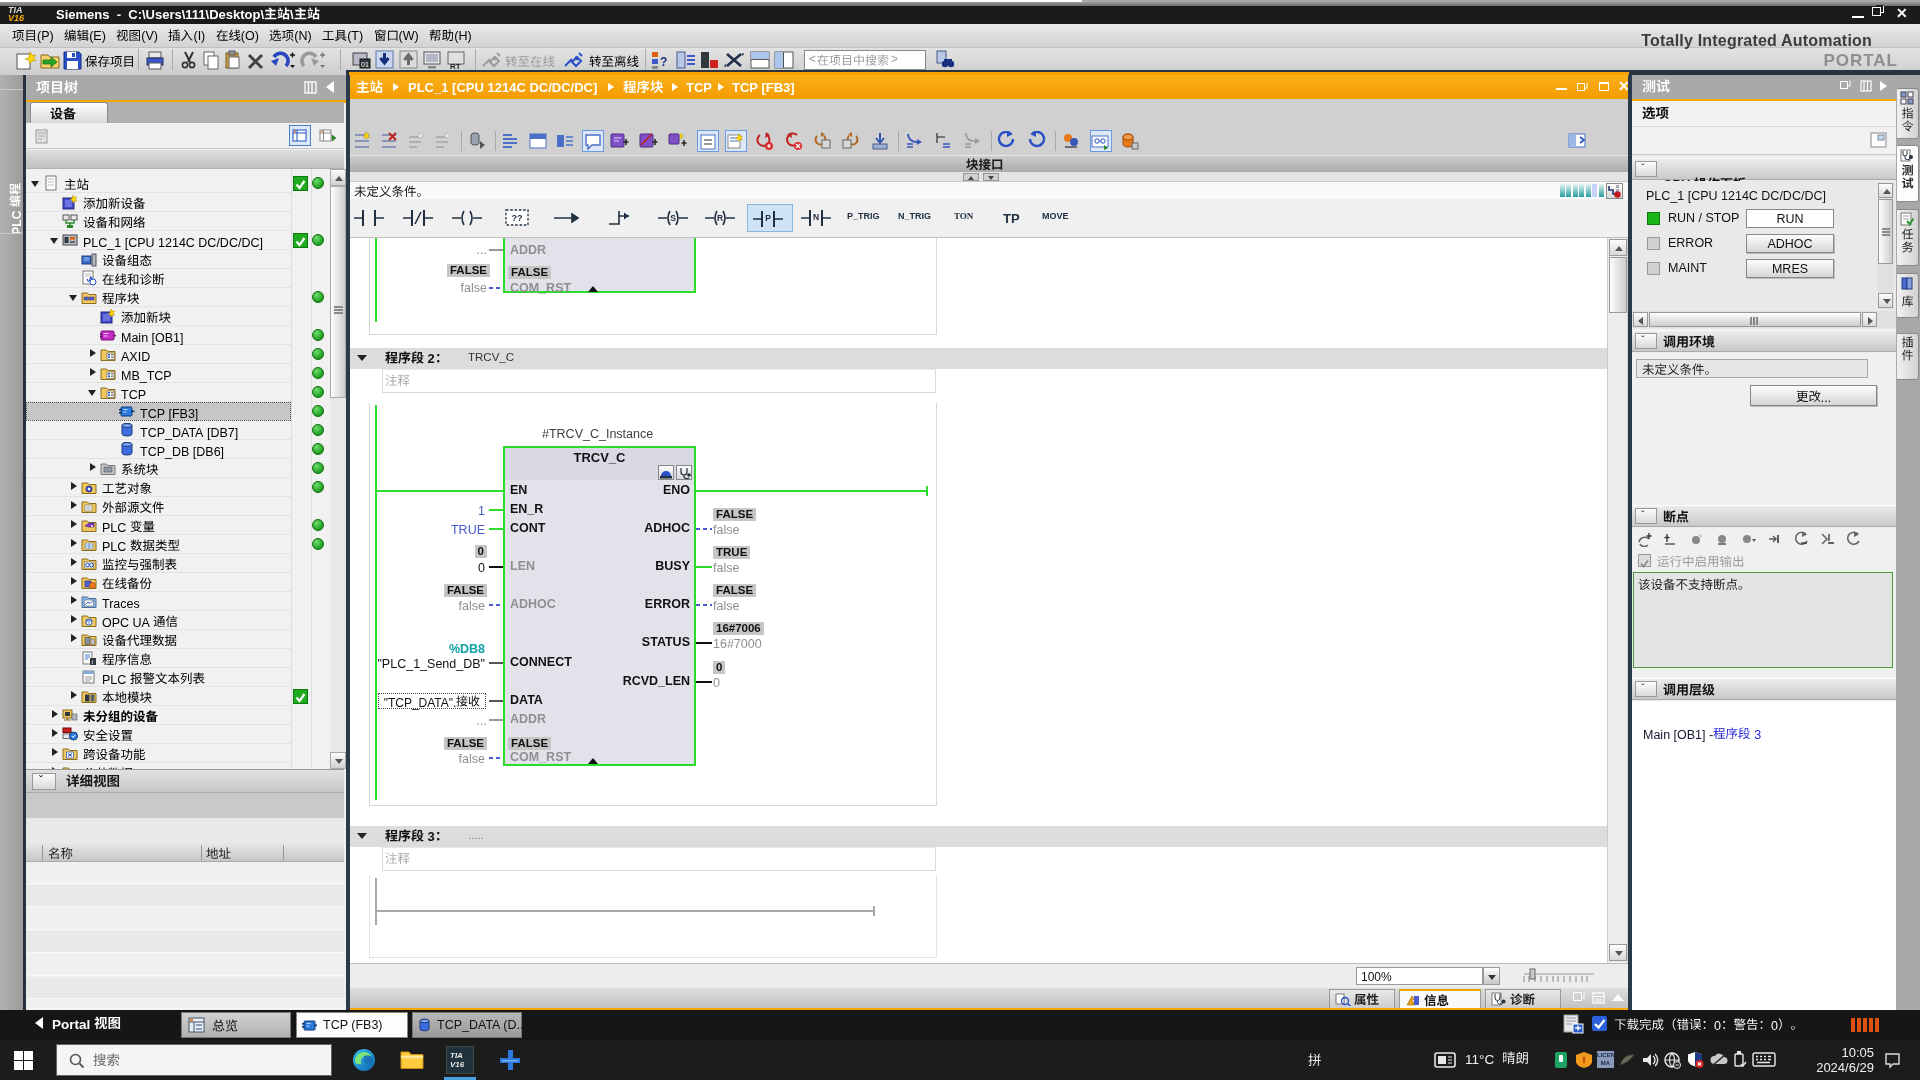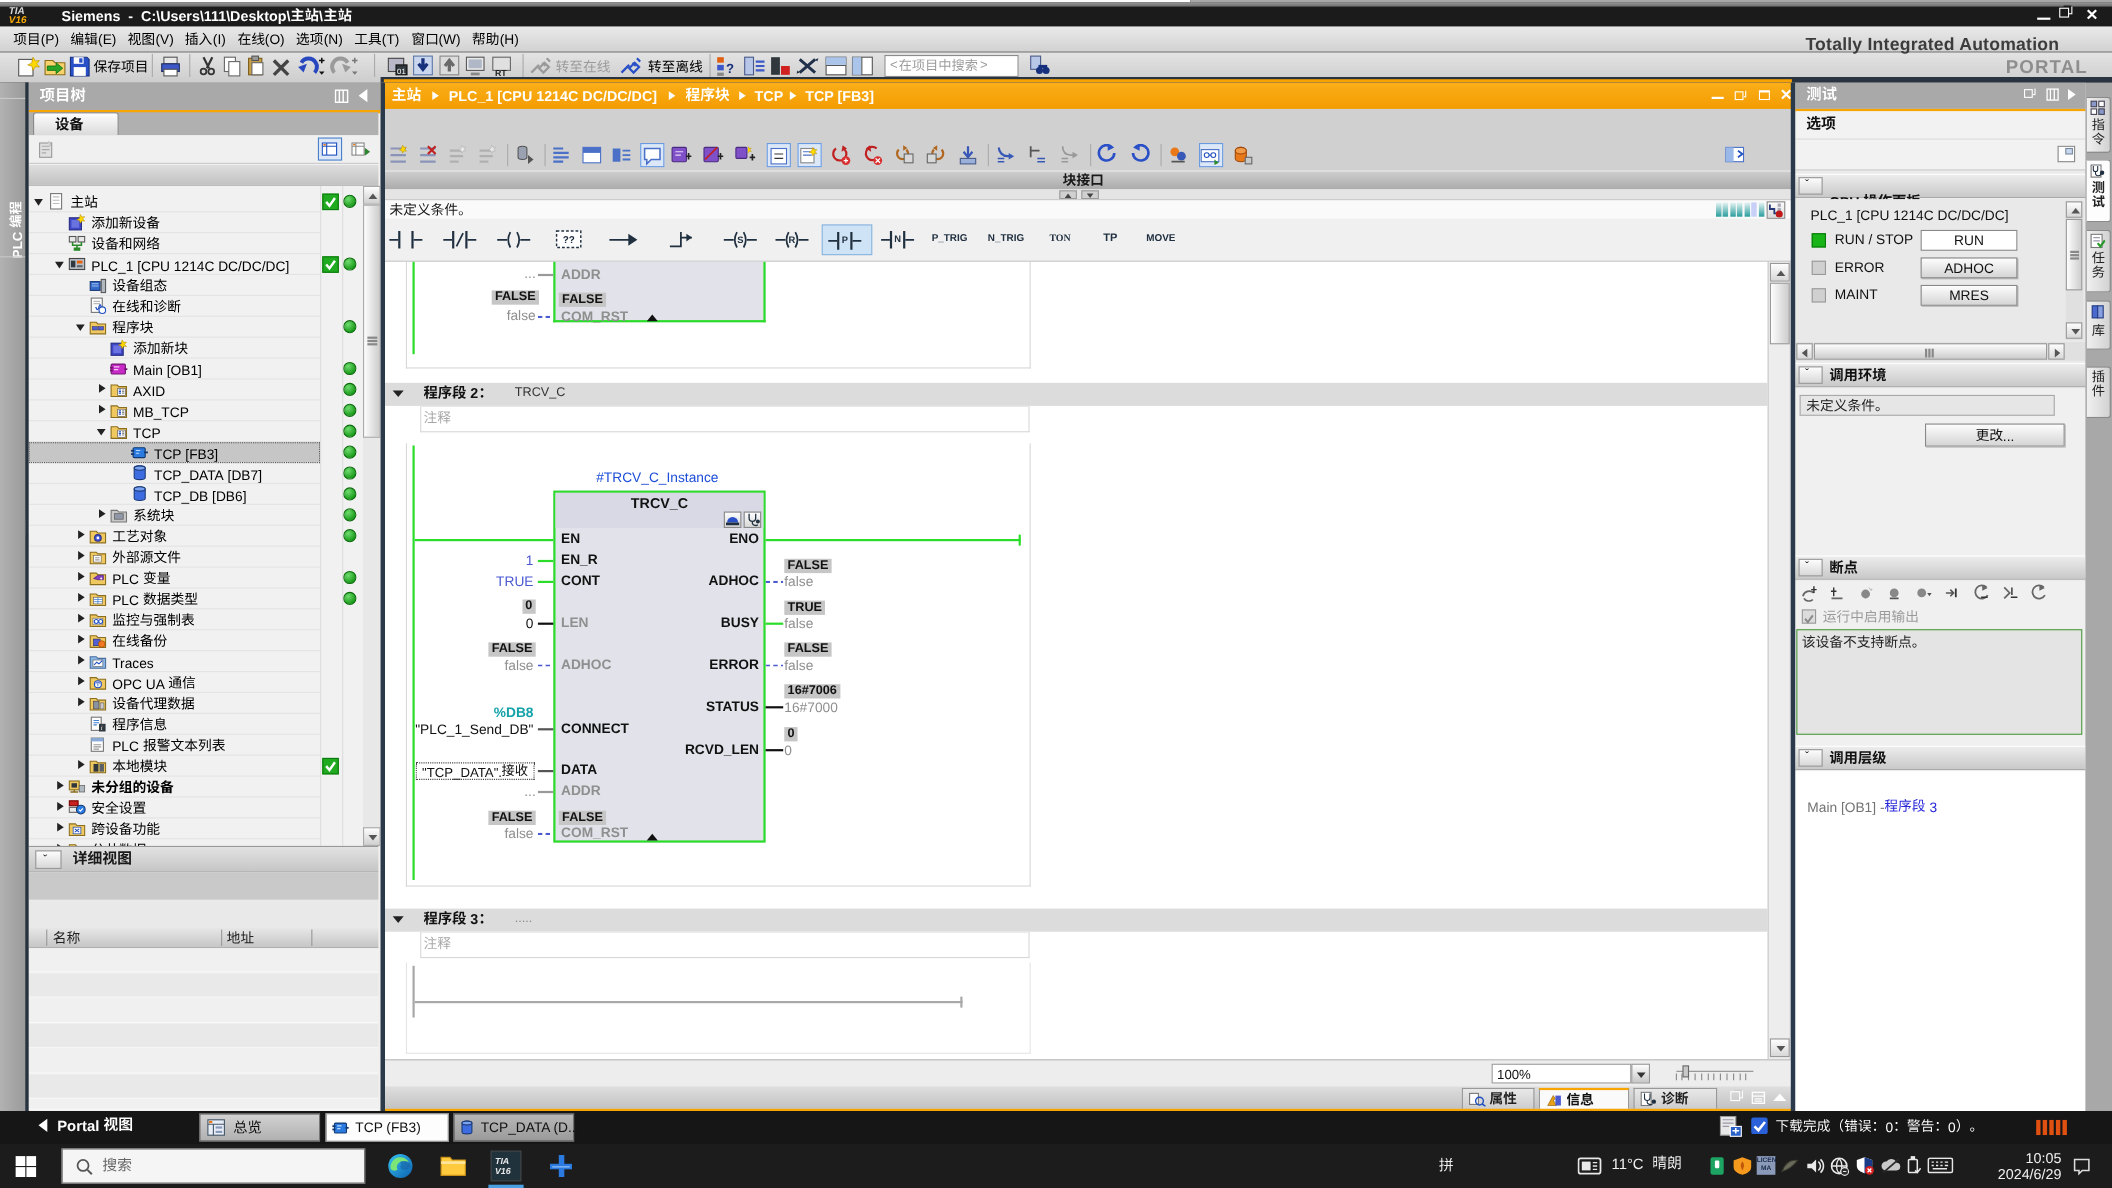--- a/index.html
+++ b/index.html
@@ -1417,21 +1417,21 @@
 <div class="abs" style="left:497px;top:5px;width:48px;height:28px;">
         <div style="position:absolute;left:4px;top:7px;font-size:9px;font-weight:bold;color:#203040;font-family:Liberation Sans">P_TRIG</div>
       </div>
 <div class="abs" style="left:548px;top:5px;width:48px;height:28px;">
         <div style="position:absolute;left:4px;top:7px;font-size:9px;font-weight:bold;color:#203040;font-family:Liberation Sans">N_TRIG</div>
       </div>
 <div class="abs" style="left:599px;top:5px;width:44px;height:28px;">
         <div style="position:absolute;left:9px;top:7px;font-size:9px;font-weight:bold;color:#203040;font-family:Liberation Serif, serif">TON</div>
       </div>
 <div class="abs" style="left:646px;top:5px;width:40px;height:28px;">
-        <div style="position:absolute;left:11px;top:7px;font-size:10px;font-weight:bold;color:#203040;font-family:Liberation Sans">TP</div>
+        <div style="position:absolute;left:11px;top:7px;font-size:13px;font-weight:bold;color:#203040;font-family:Liberation Sans">TP</div>
       </div>
 <div class="abs" style="left:689px;top:5px;width:48px;height:28px;">
         <div style="position:absolute;left:7px;top:7px;font-size:9px;font-weight:bold;color:#203040;font-family:Liberation Sans">MOVE</div>
       </div>
 </div>
 <div class="abs" style="left:0;top:163px;width:1261px;height:725px;background:#fff" id="canvas">
 <div class="abs" style="left:23px;top:0;width:568px;height:97px;border-left:1px solid #d8d8d8;border-right:1px solid #d8d8d8;border-bottom:1px solid #d8d8d8"></div>
 <div class="abs" style="left:29px;top:0;width:2px;height:84px;background:#2bdc2b"></div>
 <div class="abs" style="left:157px;top:0;width:193px;height:55px;background:#e2e3ea;border:2px solid #2bdc2b;border-top:none"></div>
 <span class="abs row" style="left:164px;top:5px;font-size:12.5px;font-weight:bold;color:#8f8f8f">ADDR</span>
@@ -1462,21 +1462,21 @@
 </div>
 <span class="abs" style="left:39px;top:134px"><svg class="ct" width="25.0" height="15.6" viewBox="0 0 25.0 15.6" style="">
           <g fill="#a8a8a8" transform="translate(0,11.00) scale(0.012500)">
             <use href="#g06CE8" x="0"></use>
             <use href="#g091CA" x="1000"></use>
           </g>
         </svg></span>
 <div class="abs" style="left:36px;top:131px;width:554px;height:24px;border:1px solid #d8d8d8;border-top-color:#e8e8e8"></div>
 <div class="abs" style="left:23px;top:165px;width:568px;height:403px;border-left:1px solid #d8d8d8;border-right:1px solid #d8d8d8;border-bottom:1px solid #d8d8d8"></div>
 <div class="abs" style="left:29px;top:167px;width:2px;height:395px;background:#2bdc2b"></div>
-<span class="abs" style="left:196px;top:189px;font-size:12.5px;color:#1d4ed8">#TRCV_C_Instance</span>
+<span class="abs" style="left:196px;top:189px;font-size:12.5px;color:#404040">#TRCV_C_Instance</span>
 <div class="abs" style="left:157px;top:208px;width:193px;height:320px;background:#e2e3ea;border:2px solid #2bdc2b">
 <div class="abs" style="left:0;top:0;width:189px;height:32px;background:#d8d9e4"></div>
 <div class="abs" style="left:0;top:2px;width:189px;text-align:center;font-size:13px;font-weight:bold;color:#111">TRCV_C</div>
 <div class="abs" style="left:153px;top:17px;width:16px;height:15px;background:linear-gradient(#fdfdfd,#d8d8d8);border:1px solid #888"><svg width="14" height="13">
             <path d="M2 9 a5 5 0 0 1 10 0z" fill="#2a50c8"></path>
             <rect x="1" y="9" width="12" height="2.5" fill="#203040"></rect>
           </svg></div>
 <div class="abs" style="left:171px;top:17px;width:16px;height:15px;background:linear-gradient(#fdfdfd,#d8d8d8);border:1px solid #888"><svg width="14" height="13">
             <path d="M4 1 v4 a3 3 0 0 0 6 0 v-4 M7 8 v2 a3 2.5 0 0 0 5 1" stroke="#203040" fill="none" stroke-width="1.2"></path>
             <circle cx="12" cy="8" r="1.8" fill="#203040"></circle>
@@ -1858,21 +1858,21 @@
 <span class="abs" style="left:31px;top:2px"><svg class="ct" width="52.0" height="16.2" viewBox="0 0 52.0 16.2" style="">
           <g fill="#111" transform="translate(0,11.44) scale(0.013000)">
             <use href="#g18C03" x="0"></use>
             <use href="#g17528" x="1000"></use>
             <use href="#g15C42" x="2000"></use>
             <use href="#g17EA7" x="3000"></use>
           </g>
         </svg></span>
 </div>
 <div class="abs" style="left:0;top:626px;width:264px;height:309px;background:#fff">
-<span class="abs" style="left:11px;top:24px"><span style="font-size:12.5px;color:#737373">Main [OB1] -</span><svg class="ct" width="37.5" height="15.6" viewBox="0 0 37.5 15.6" style="">
+<span class="abs" style="left:11px;top:24px"><span style="font-size:12.5px;color:#0f172a">Main [OB1] -</span><svg class="ct" width="37.5" height="15.6" viewBox="0 0 37.5 15.6" style="">
           <g fill="#2828d8" transform="translate(0,11.00) scale(0.012500)">
             <use href="#g07A0B" x="0"></use>
             <use href="#g05E8F" x="1000"></use>
             <use href="#g06BB5" x="2000"></use>
           </g>
         </svg><span style="font-size:12.5px;color:#2828d8;font-weight:normal">&nbsp;3</span></span>
 </div>
 
 </div>
 

